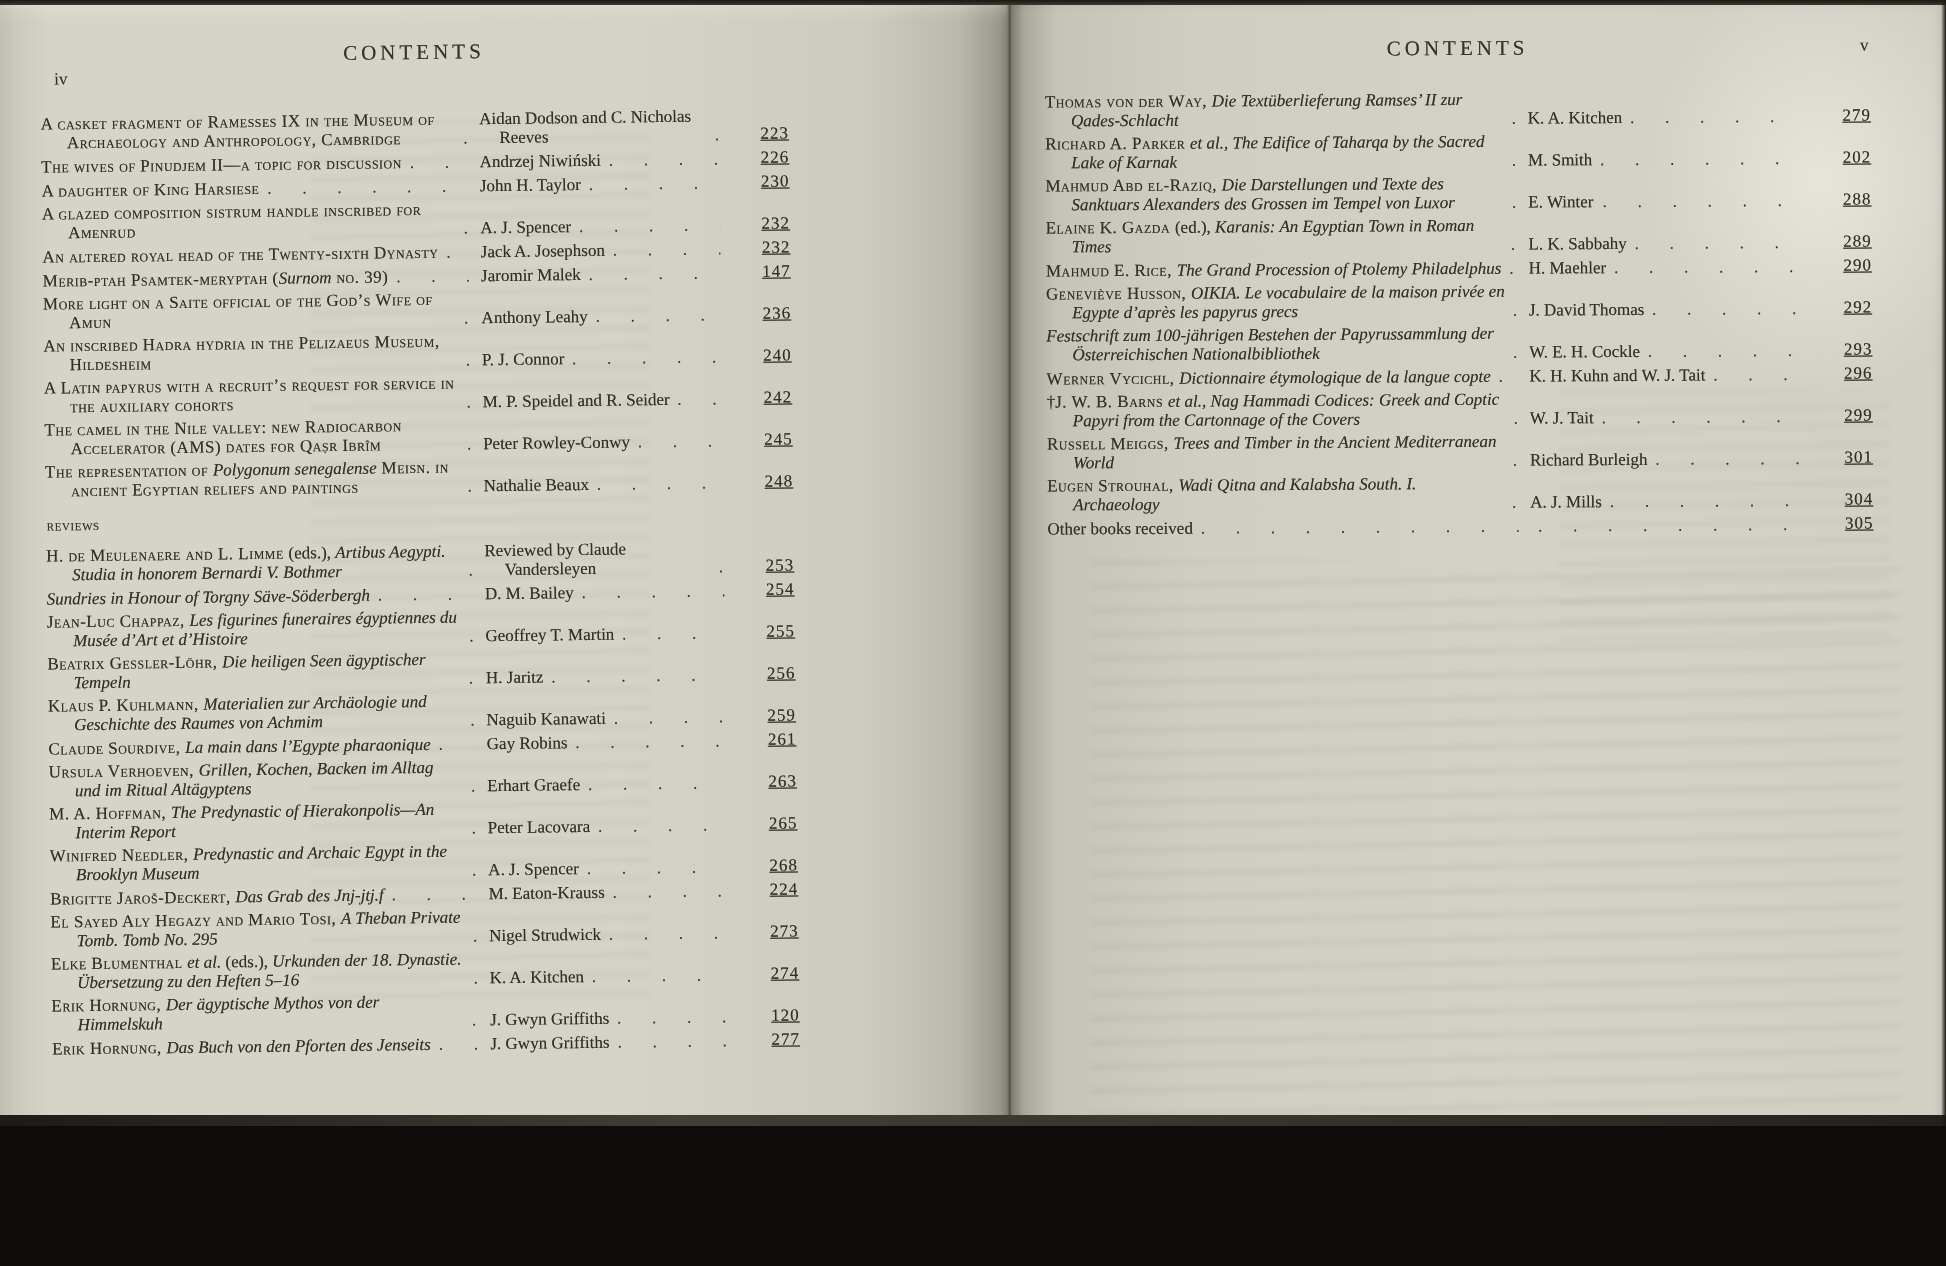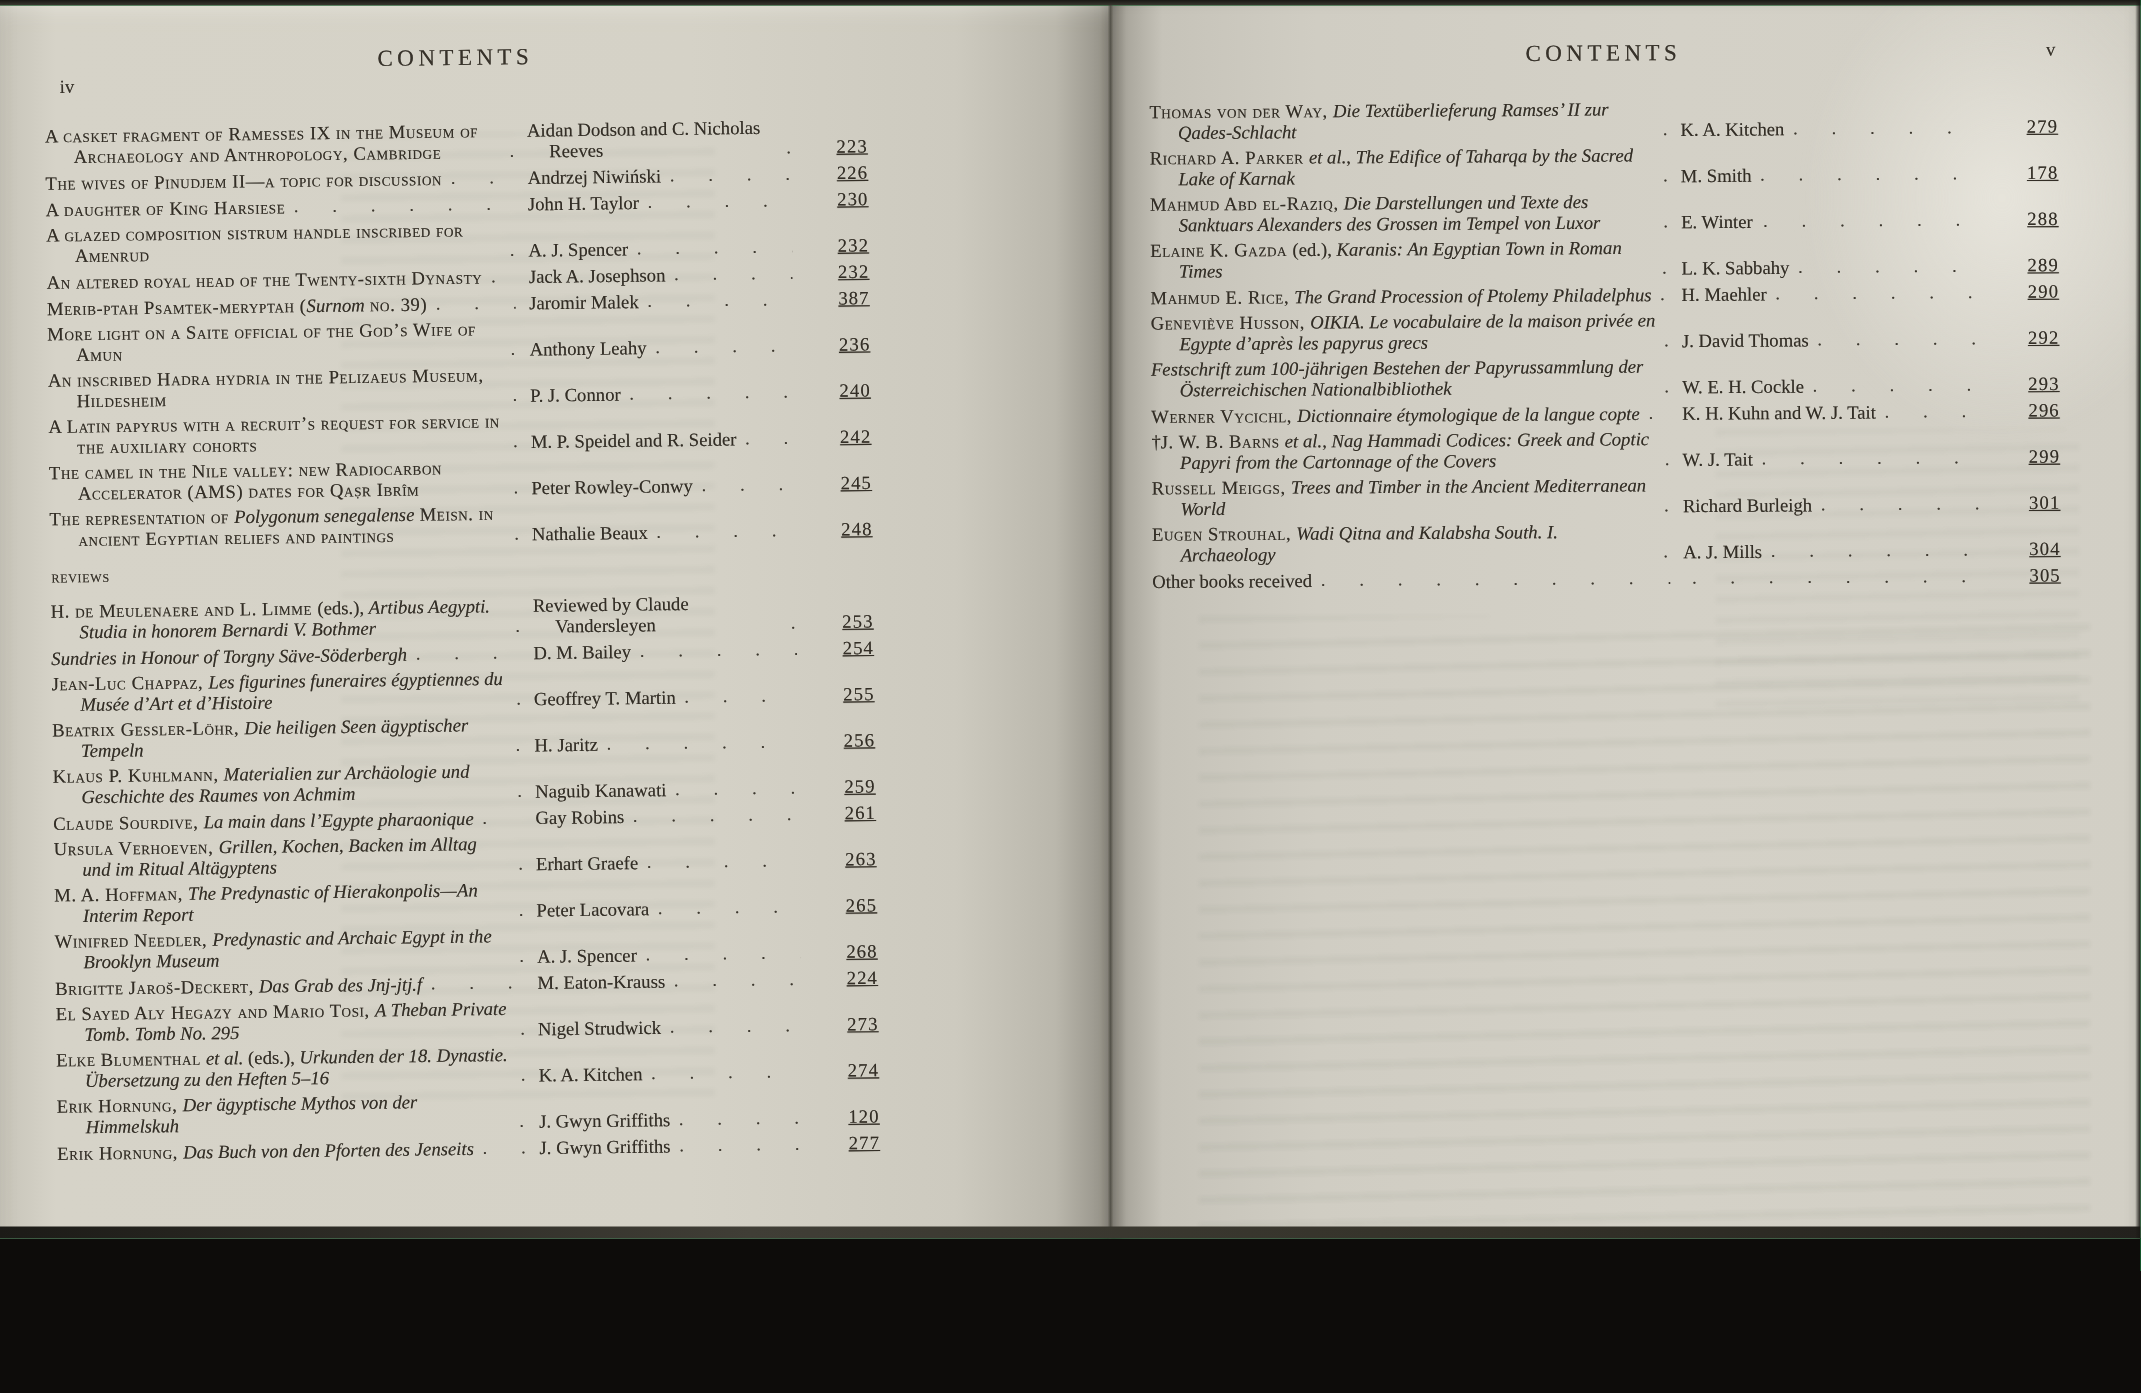--- a/index.html
+++ b/index.html
@@ -146,21 +146,21 @@
         </div>
         <div class="row">
           <div class="c-entry">
             <span class="etext"><span class="seg-sc">Merib-ptah Psamtek-meryptah (</span><span class="seg-i">Surnom</span><span class="seg-sc"> no. 39) </span></span>
             <span class="lead"></span>
           </div>
           <div class="c-auth">
             <span class="aname">Jaromir Malek</span>
             <span class="lead"></span>
           </div>
-          <div class="c-page">387</div>
+          <div class="c-page">147</div>
         </div>
         <div class="row">
           <div class="c-entry">
             <span class="etext"><span class="seg-sc">More light on a Saite official of the God’s Wife of Amun </span></span>
             <span class="lead"></span>
           </div>
           <div class="c-auth">
             <span class="aname">Anthony Leahy</span>
             <span class="lead"></span>
           </div>
@@ -389,21 +389,21 @@
         </div>
         <div class="row">
           <div class="c-entry">
             <span class="etext"><span class="seg-sc">Richard A. Parker </span><span class="seg-i">et al., The Edifice of Taharqa by the Sacred Lake of Karnak </span></span>
             <span class="lead"></span>
           </div>
           <div class="c-auth">
             <span class="aname">M. Smith</span>
             <span class="lead"></span>
           </div>
-          <div class="c-page">178</div>
+          <div class="c-page">202</div>
         </div>
         <div class="row">
           <div class="c-entry">
             <span class="etext"><span class="seg-sc">Mahmud Abd el-Raziq, </span><span class="seg-i">Die Darstellungen und Texte des Sanktuars Alexanders des Grossen im Tempel von Luxor </span></span>
             <span class="lead"></span>
           </div>
           <div class="c-auth">
             <span class="aname">E. Winter</span>
             <span class="lead"></span>
           </div>

